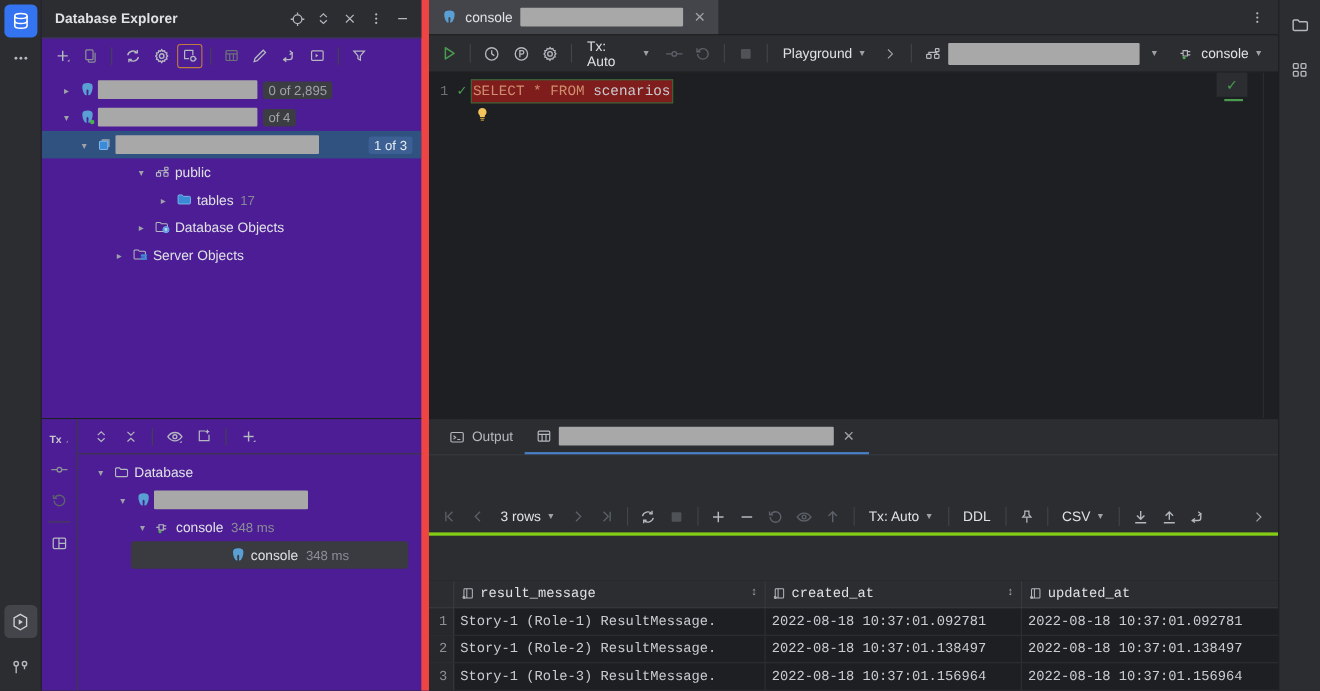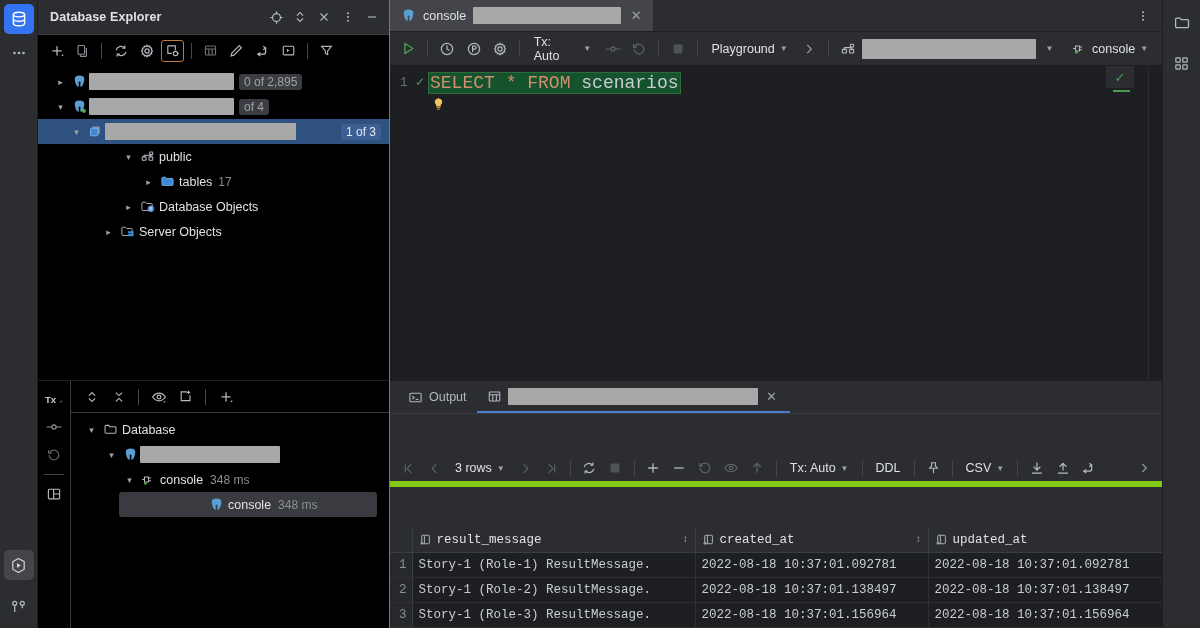--- a/index.html
+++ b/index.html
@@ -24,21 +24,21 @@
     width: 30px; height: 30px; margin-top: 4px;
     display: flex; align-items: center; justify-content: center;
     border-radius: 5px; color: #b4b8bf;
   }
   .rail-btn.active { background: #3574f0; color: #fff; }
   .rail-btn.boxed { background: #43454a; color: #ced0d6; }
   .rail-spacer { flex: 1; }
 
   
   .left-col { width: 352px; flex: 0 0 352px; display: flex; flex-direction: column;
-              border-right: 1px solid #ef4444; background: #000000; }
+              border-right: 7px solid #ef4444; background: #4c1d95; }
 
   .panel-header {
     height: 34px; display: flex; align-items: center;
     padding: 0 6px 0 12px; background: #2b2d30;
   }
   .panel-title { font-size: 12.5px; font-weight: bold; color: #dfe1e5; letter-spacing: .1px; }
   .panel-header .hdr-actions { margin-left: auto; display: flex; align-items: center; gap: 2px; }
   .hdr-icon { width: 22px; height: 22px; display: flex; align-items: center;
               justify-content: center; color: #b4b8bf; border-radius: 4px; }
 
@@ -104,42 +104,42 @@
   .caret { font-size: 8px; color: #9ea2a8; }
   .tb-grow { flex: 1; }
 
   .editor { flex: 1; display: flex; background: #1e1f22; position: relative; min-height: 0; }
   .gutter { width: 38px; flex: 0 0 38px; background: #1e1f22; padding-top: 6px;
             text-align: right; }
   .ln { font-family: "Liberation Mono", monospace; font-size: 12.5px; color: #6b6f76;
         line-height: 20px; padding-right: 4px; }
   .gutter-check { color: #4a9a50; line-height: 20px; font-size: 12px; padding-right: 3px; }
   .code-area { flex: 1; padding-top: 6px; position: relative; }
-  .code-line { font-family: "Liberation Mono", monospace; font-size: 18px;
+  .code-line { font-family: "Liberation Mono", monospace; font-size: 13px;
                line-height: 20px; white-space: pre; display: inline-block;
-               border: 1px solid #2f6b3a; background: #14532d; padding: 0 1px; }
+               border: 1px solid #2f6b3a; background: #7f1d1d; padding: 0 1px; }
   .kw { color: #cf8e6d; }
   .ident { color: #c9ccd1; }
   .bulb { margin-top: 2px; margin-left: 3px; font-size: 13px; }
   .editor-rightgutter { width: 14px; flex: 0 0 14px; background: #1e1f22; border-left: 1px solid #2b2d30; }
   .insp-widget { position: absolute; top: 0; right: 14px; width: 28px; height: 22px;
                  background: #2b2d30; display: flex; align-items: center; justify-content: center;
                  color: #4a9a50; font-size: 13px; }
   .insp-mark { position: absolute; top: 24px; right: 18px; width: 17px; height: 2px; background: #4a9a50; }
 
   
   .results { height: 248px; flex: 0 0 248px; display: flex; flex-direction: column;
              border-top: 1px solid #1e1f22; gap: 41px; }
   .res-tabs { height: 33px; display: flex; align-items: stretch; padding-left: 8px;
               border-bottom: 1px solid #393b40; }
   .res-tab { display: flex; align-items: center; gap: 6px; padding: 0 10px;
              font-size: 12.5px; color: #b4b8bf; }
   .res-tab.active { color: #dfe1e5; border-bottom: 2px solid #4a80c8; }
   .res-tools { height: 32px; display: flex; align-items: center; gap: 1px;
-               padding: 0 6px; border-bottom: 6px solid #84cc16; }
+               padding: 0 6px; border-bottom: 3px solid #84cc16; }
   .rt-btn { width: 25px; height: 24px; display: flex; align-items: center;
             justify-content: center; color: #b4b8bf; border-radius: 4px; }
   .rt-btn.dim { color: #5d6169; }
   .rt-text { display: flex; align-items: center; gap: 5px; padding: 0 7px; height: 24px;
              color: #dfe1e5; font-size: 12.5px; }
 
   .grid { flex: 1; overflow: hidden; background: #1e1f22; }
   table.dg { border-collapse: collapse; width: 100%; table-layout: fixed;
              font-family: "Liberation Mono", monospace; font-size: 12.5px; }
   table.dg th {

